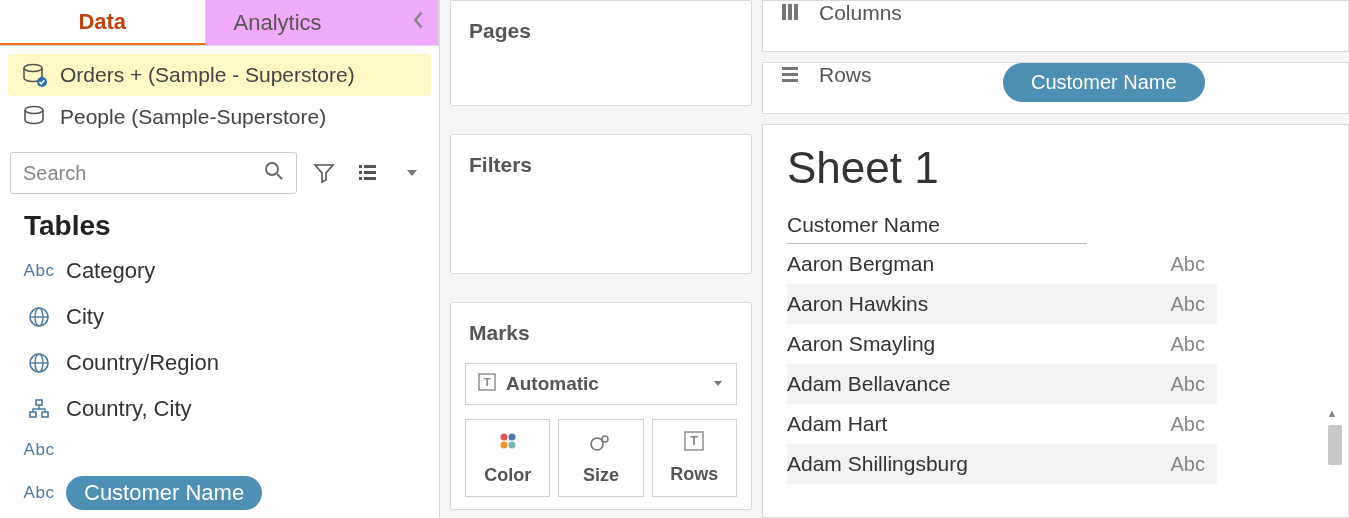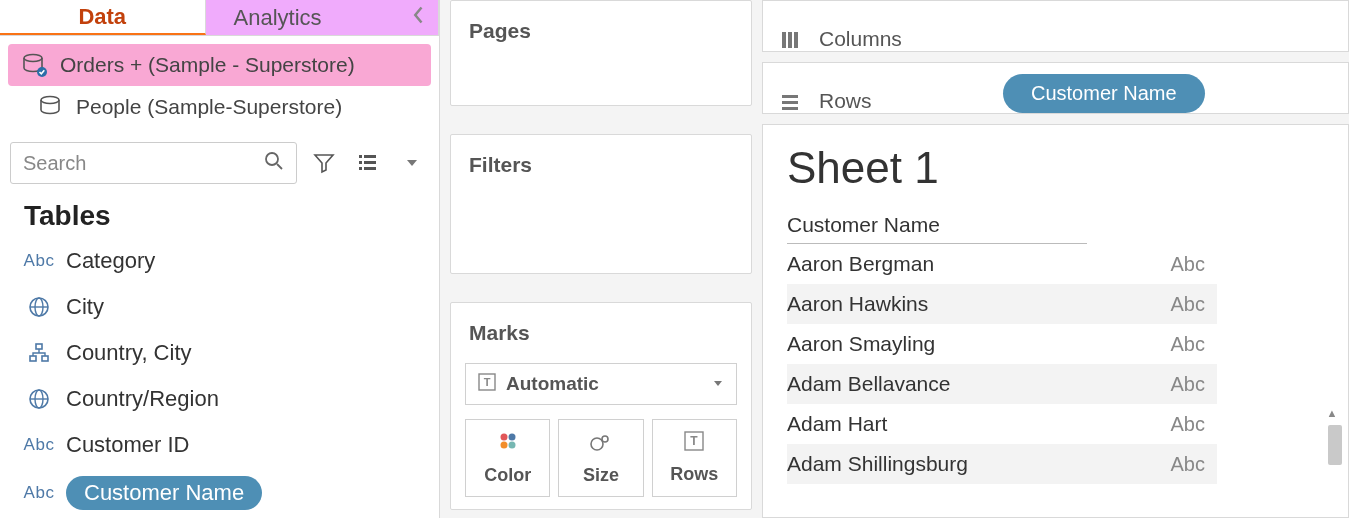--- a/index.html
+++ b/index.html
@@ -61,27 +61,27 @@
     transform: translateY(-50%);
     color: #888;
   }
   .datasources {
     padding: 8px 0;
   }
   .ds-row {
     display: flex;
     align-items: center;
     gap: 12px;
-    padding: 8px 38px;
+    padding: 8px 22px;
     font-size: 21px;
     color: #444;
     cursor: pointer;
   }
   .ds-row.active {
-    background: #f9a8d4;
+    background: #fef9c3;
     border-radius: 4px;
     margin: 0 8px;
     padding: 8px 14px;
   }
   .ds-icon {
     width: 26px;
     height: 26px;
     position: relative;
   }
   .search-row {
@@ -204,21 +204,21 @@
   }
   
   .right {
     flex: 1;
     display: flex;
     flex-direction: column;
     background: #f4f4f4;
   }
   .shelf {
     display: flex;
-    align-items: flex-end;
+    align-items: flex-start;
     height: 52px;
     background: #fff;
     border: 1px solid #d9d9d9;
     margin-bottom: 10px;
     padding: 0 16px;
     gap: 14px;
   }
   .shelf-icon { color:#666; width:26px; display:flex; }
   .shelf-label { font-size: 21px; color:#555; width: 170px; }
   .shelf .pill {
@@ -357,41 +357,40 @@
               <circle cx="11" cy="11" r="9" fill="none" stroke="#4e79a7" stroke-width="1.6"></circle>
               <ellipse cx="11" cy="11" rx="4" ry="9" fill="none" stroke="#4e79a7" stroke-width="1.4"></ellipse>
               <line x1="2" y1="11" x2="20" y2="11" stroke="#4e79a7" stroke-width="1.4"></line>
             </svg>
         </span>
         <span class="field-label">City</span>
       </div>
       <div class="field-row">
         <span class="field-icon">
           <svg width="22" height="22" viewBox="0 0 22 22">
+              <circle cx="11" cy="11" r="9" fill="none" stroke="#4e79a7" stroke-width="1.6"></circle>
+              <ellipse cx="11" cy="11" rx="4" ry="9" fill="none" stroke="#4e79a7" stroke-width="1.4"></ellipse>
+              <line x1="2" y1="11" x2="20" y2="11" stroke="#4e79a7" stroke-width="1.4"></line>
+            </svg>
+        </span>
+        <span class="field-label">Country/Region</span>
+      </div>
+      <div class="field-row">
+        <span class="field-icon">
+          <svg width="22" height="22" viewBox="0 0 22 22">
               <rect x="8" y="2" width="6" height="5" fill="none" stroke="#4e79a7" stroke-width="1.6"></rect>
               <rect x="2" y="14" width="6" height="5" fill="none" stroke="#4e79a7" stroke-width="1.6"></rect>
               <rect x="14" y="14" width="6" height="5" fill="none" stroke="#4e79a7" stroke-width="1.6"></rect>
               <path d="M11 7 v4 M5 14 v-3 h12 v3" fill="none" stroke="#4e79a7" stroke-width="1.4"></path>
             </svg>
         </span>
         <span class="field-label">Country, City</span>
       </div>
       <div class="field-row">
-        <span class="field-icon">
-          <svg width="22" height="22" viewBox="0 0 22 22">
-              <circle cx="11" cy="11" r="9" fill="none" stroke="#4e79a7" stroke-width="1.6"></circle>
-              <ellipse cx="11" cy="11" rx="4" ry="9" fill="none" stroke="#4e79a7" stroke-width="1.4"></ellipse>
-              <line x1="2" y1="11" x2="20" y2="11" stroke="#4e79a7" stroke-width="1.4"></line>
-            </svg>
-        </span>
-        <span class="field-label">Country/Region</span>
-      </div>
-      <div class="field-row">
         <span class="field-icon field-abc">Abc</span>
-        <span class="field-label">Customer ID</span>
       </div>
       <div class="field-row selected">
         <span class="field-icon field-abc">Abc</span>
         <span class="field-label">Customer Name</span>
       </div>
 
     </div>
   </div>
 
   <div class="middle">

